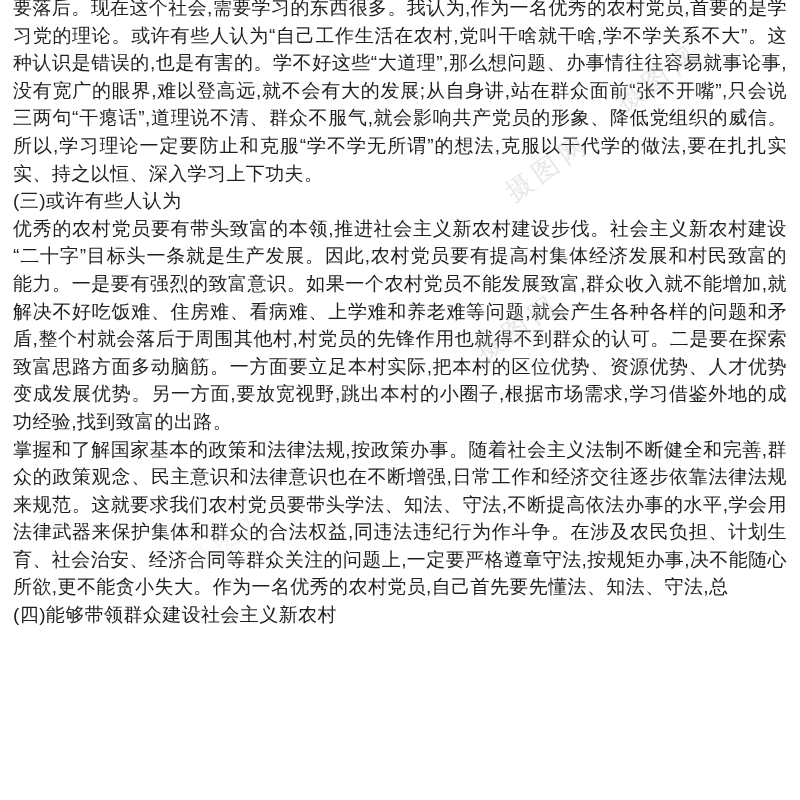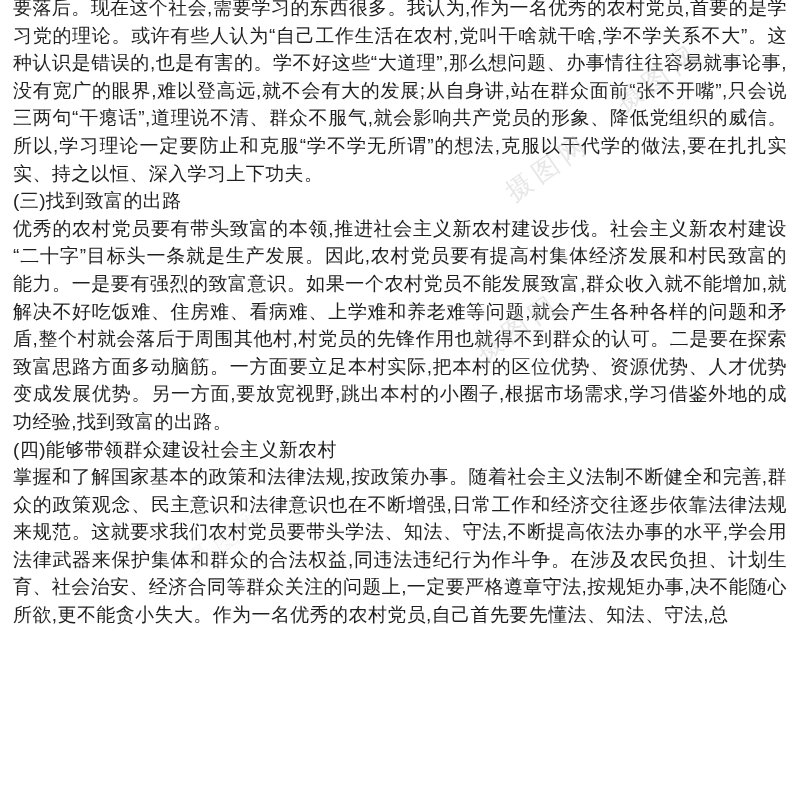--- a/index.html
+++ b/index.html
@@ -59,19 +59,19 @@
 
   <div class="watermark-layer">
     <span class="wm wm-1">摄图网</span>
     <span class="wm wm-2">摄图网</span>
     <span class="wm wm-3">摄图网</span>
     <span class="wm wm-4">摄图网</span>
   </div>
 
   <div class="doc-content">
     <p>要落后。现在这个社会,需要学习的东西很多。我认为,作为一名优秀的农村党员,首要的是学习党的理论。或许有些人认为“自己工作生活在农村,党叫干啥就干啥,学不学关系不大”。这种认识是错误的,也是有害的。学不好这些“大道理”,那么想问题、办事情往往容易就事论事,没有宽广的眼界,难以登高远,就不会有大的发展;从自身讲,站在群众面前“张不开嘴”,只会说三两句“干瘪话”,道理说不清、群众不服气,就会影响共产党员的形象、降低党组织的威信。所以,学习理论一定要防止和克服“学不学无所谓”的想法,克服以干代学的做法,要在扎扎实实、持之以恒、深入学习上下功夫。</p>
-    <p>(三)找到致富的出路</p>
+    <p>(三)或许有些人认为</p>
     <p>优秀的农村党员要有带头致富的本领,推进社会主义新农村建设步伐。社会主义新农村建设“二十字”目标头一条就是生产发展。因此,农村党员要有提高村集体经济发展和村民致富的能力。一是要有强烈的致富意识。如果一个农村党员不能发展致富,群众收入就不能增加,就解决不好吃饭难、住房难、看病难、上学难和养老难等问题,就会产生各种各样的问题和矛盾,整个村就会落后于周围其他村,村党员的先锋作用也就得不到群众的认可。二是要在探索致富思路方面多动脑筋。一方面要立足本村实际,把本村的区位优势、资源优势、人才优势变成发展优势。另一方面,要放宽视野,跳出本村的小圈子,根据市场需求,学习借鉴外地的成功经验,找到致富的出路。</p>
+    <p>掌握和了解国家基本的政策和法律法规,按政策办事。随着社会主义法制不断健全和完善,群众的政策观念、民主意识和法律意识也在不断增强,日常工作和经济交往逐步依靠法律法规来规范。这就要求我们农村党员要带头学法、知法、守法,不断提高依法办事的水平,学会用法律武器来保护集体和群众的合法权益,同违法违纪行为作斗争。在涉及农民负担、计划生育、社会治安、经济合同等群众关注的问题上,一定要严格遵章守法,按规矩办事,决不能随心所欲,更不能贪小失大。作为一名优秀的农村党员,自己首先要先懂法、知法、守法,总</p>
     <p>(四)能够带领群众建设社会主义新农村</p>
-    <p>掌握和了解国家基本的政策和法律法规,按政策办事。随着社会主义法制不断健全和完善,群众的政策观念、民主意识和法律意识也在不断增强,日常工作和经济交往逐步依靠法律法规来规范。这就要求我们农村党员要带头学法、知法、守法,不断提高依法办事的水平,学会用法律武器来保护集体和群众的合法权益,同违法违纪行为作斗争。在涉及农民负担、计划生育、社会治安、经济合同等群众关注的问题上,一定要严格遵章守法,按规矩办事,决不能随心所欲,更不能贪小失大。作为一名优秀的农村党员,自己首先要先懂法、知法、守法,总</p>
   </div>
 
 </div>
 
 </body></html>

